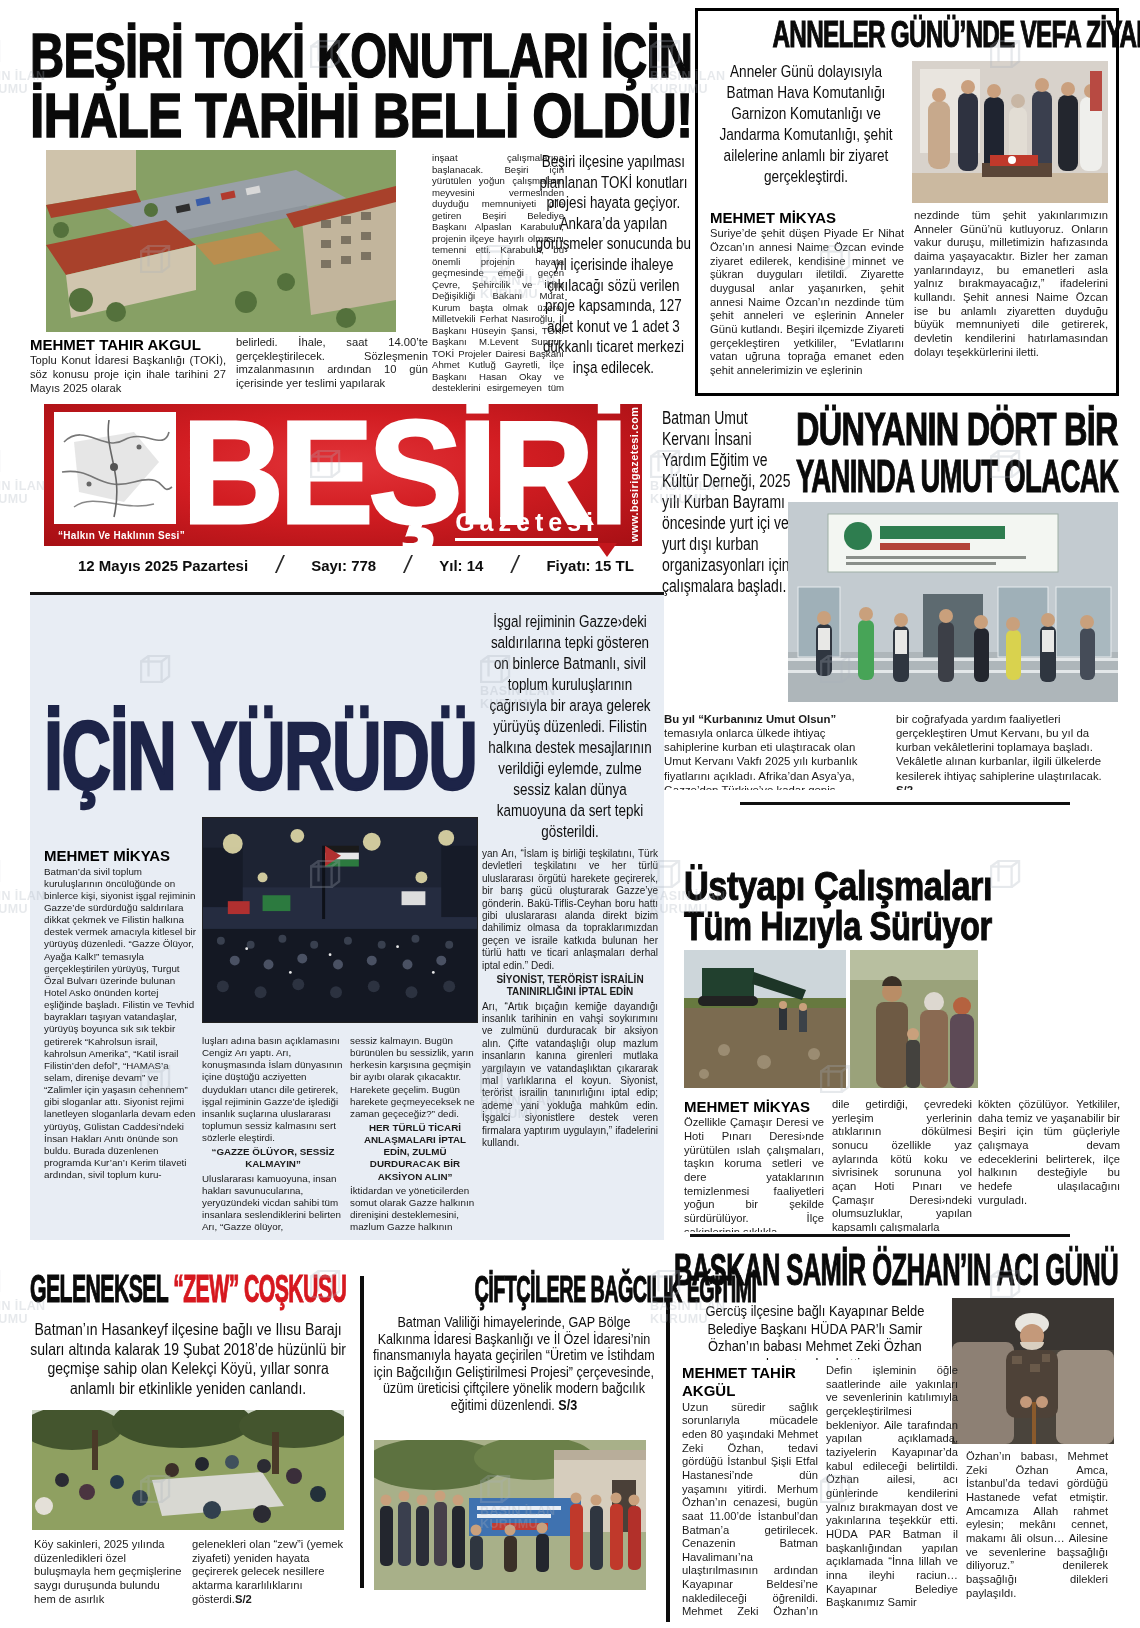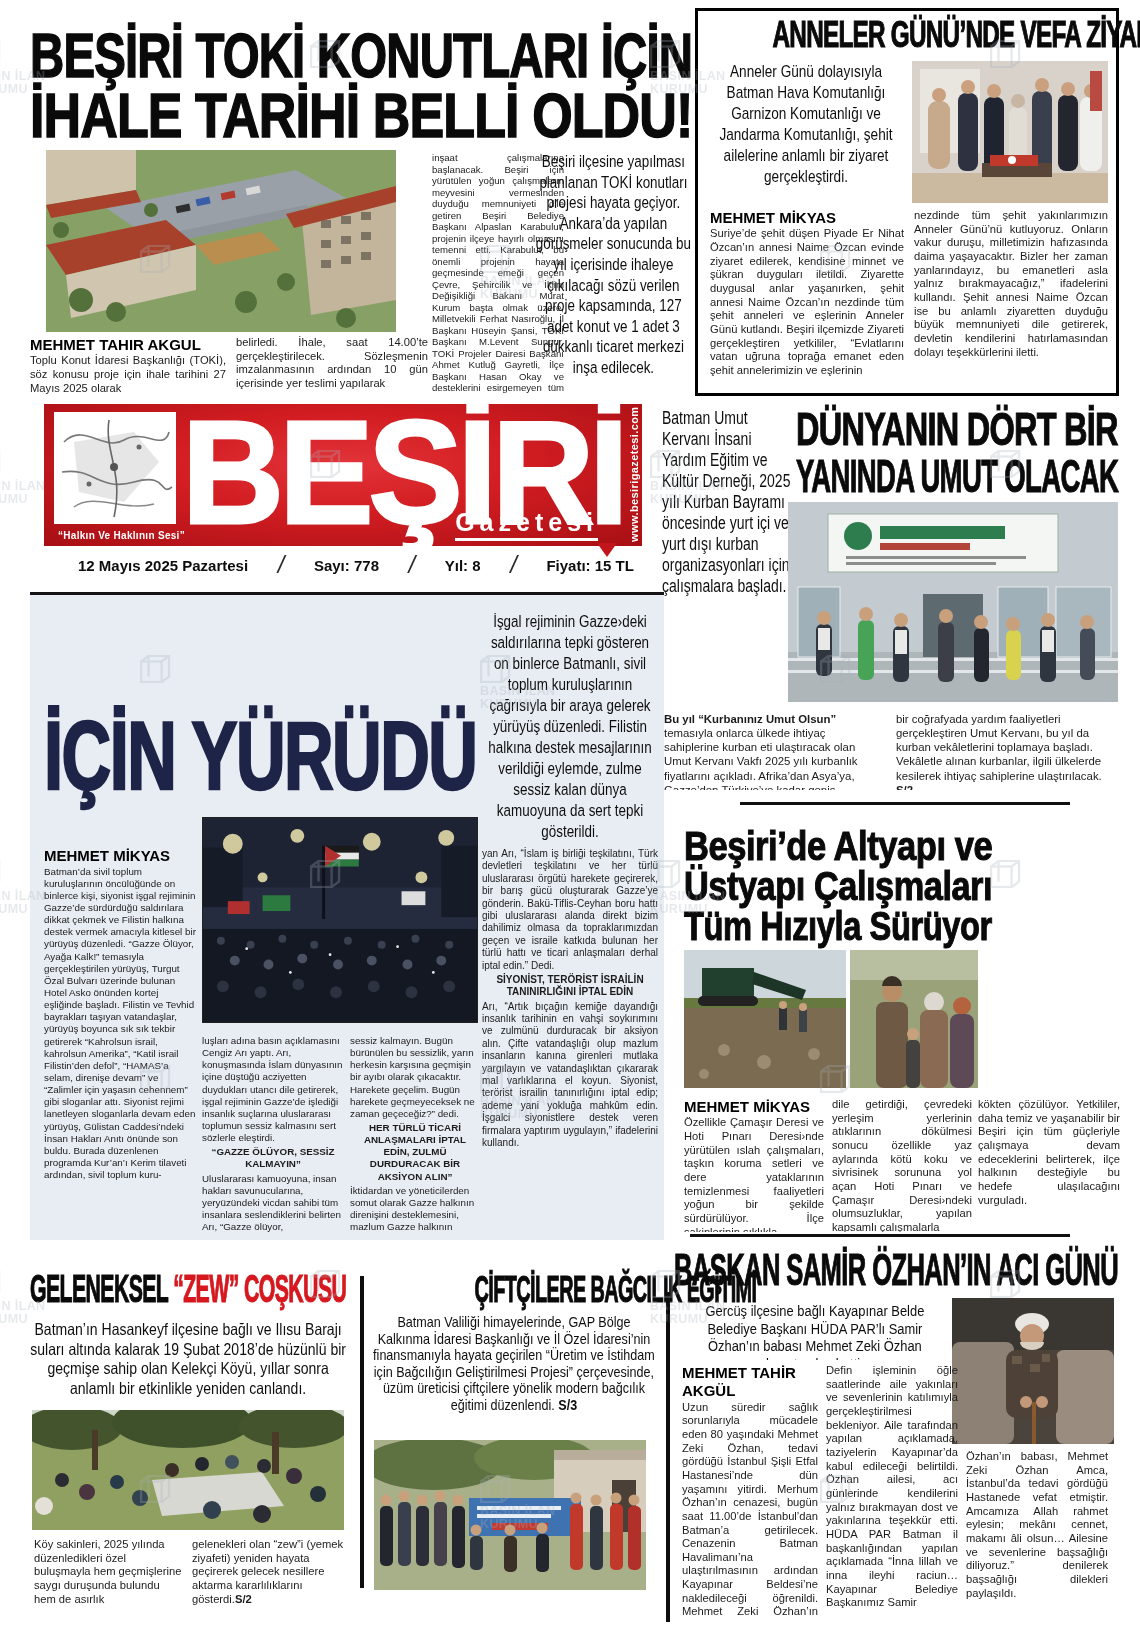--- a/index.html
+++ b/index.html
@@ -167,21 +167,21 @@
     <div class="gaz">Gazetesi</div>
     <div class="site">www.besirigazetesi.com</div>
     <div class="tagline">“Halkın Ve Haklının Sesi”</div>
   </div>
   <div class="tri"></div>
   <div class="dateline">
     <span>12 Mayıs 2025 Pazartesi</span>
     <span class="slash">/</span>
     <span>Sayı: 778</span>
     <span class="slash">/</span>
-    <span>Yıl: 8</span>
+    <span>Yıl: 14</span>
     <span class="slash">/</span>
     <span>Fiyatı: 15 TL</span>
   </div>
 
   <section class="sec" style="left:648px;top:398px;width:472px;height:392px;">
     <div class="abs" style="left:14px;top:10px;width:130px;height:292px;overflow:hidden;">
       <div class="squish intro" style="width:162px;transform:scale(0.8,1);font-size:17.5px;line-height:21px;">Batman Umut Kervanı İnsani Yardım Eğitim ve Kültür Derneği, 2025 yılı Kurban Bayramı öncesinde yurt içi ve yurt dışı kurban organizasyonları için çalışmalara başladı.</div>
     </div>
     <div class="hline" style="left:148px;top:8px;width:322px;height:46px;"><span class="condense fs-umut bhl2" style="transform: scale(0.755869, 1.08);">DÜNYANIN DÖRT BİR</span></div>
     <div class="hline" style="left:148px;top:55px;width:322px;height:46px;"><span class="condense fs-umut bhl2" style="transform: scale(0.640159, 1.08);">YANINDA UMUT OLACAK</span></div>
@@ -313,21 +313,20 @@
     </div>
     <div class="body-col" style="left:320px;top:440px;width:130px;height:200px;font-size:9.8px;line-height:1.24;text-align:left;">
       <p>sessiz kalmayın. Bugün bürünülen bu sessizlik, yarın herkesin karşısına geçmişin bir ayıbı olarak çıkacaktır. Harekete geçelim. Bugün harekete geçmeyeceksek ne zaman geçeceğiz?” dedi.</p>
       <div class="sub">HER TÜRLÜ TİCARİ ANLAŞMALARI İPTAL EDİN, ZULMÜ DURDURACAK BİR AKSİYON ALIN”</div>
       <p>İktidardan ve yöneticilerden somut olarak Gazze halkının direnişini desteklemesini, mazlum Gazze halkının yanında durmaya devam etmesini istediklerini vurgula-</p>
     </div>
   </section>
 
   <section class="sec" style="left:660px;top:792px;width:462px;height:448px;">
     <div class="rule" style="left:80px;top:10px;width:330px;height:3px;"></div>
-    <div class="hline" style="left:24px;top:34px;width:308px;height:40px;"><span class="condense fs-alt bhl2" style="transform: scale(0.908555, 1.05);">Beşiri’de Altyapı ve</span></div>
     <div class="hline" style="left:24px;top:114px;width:308px;height:40px;"><span class="condense fs-alt bhl2" style="transform: scale(0.860335, 1.05);">Tüm Hızıyla Sürüyor</span></div>
     <div class="hline" style="left:24px;top:74px;width:308px;height:40px;"><span class="condense fs-alt bhl2" style="transform: scale(0.903226, 1.05);">Üstyapı Çalışmaları</span></div>
     <div class="ph" style="left:24px;top:158px;width:162px;height:138px;">
       <svg viewBox="0 0 162 138" preserveAspectRatio="none">
         <rect width="162" height="138" fill="#cdd6da"></rect>
         <rect y="48" width="162" height="14" fill="#67793f"></rect>
         <rect y="58" width="162" height="80" fill="#7b6b50"></rect>
         <rect x="18" y="18" width="52" height="30" fill="#21402e"></rect>
         <polygon points="70,22 122,40 118,50 68,34" fill="#1d3527"></polygon>
         <rect x="14" y="46" width="60" height="10" rx="5" fill="#222222"></rect>

